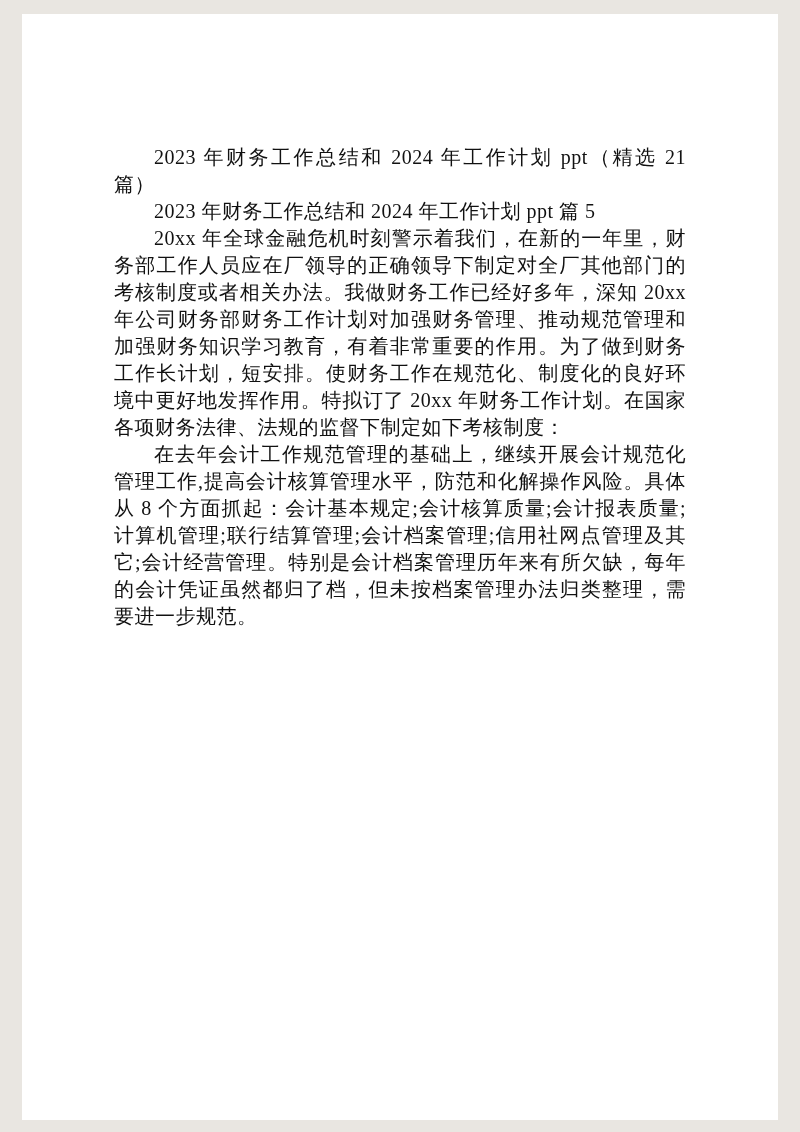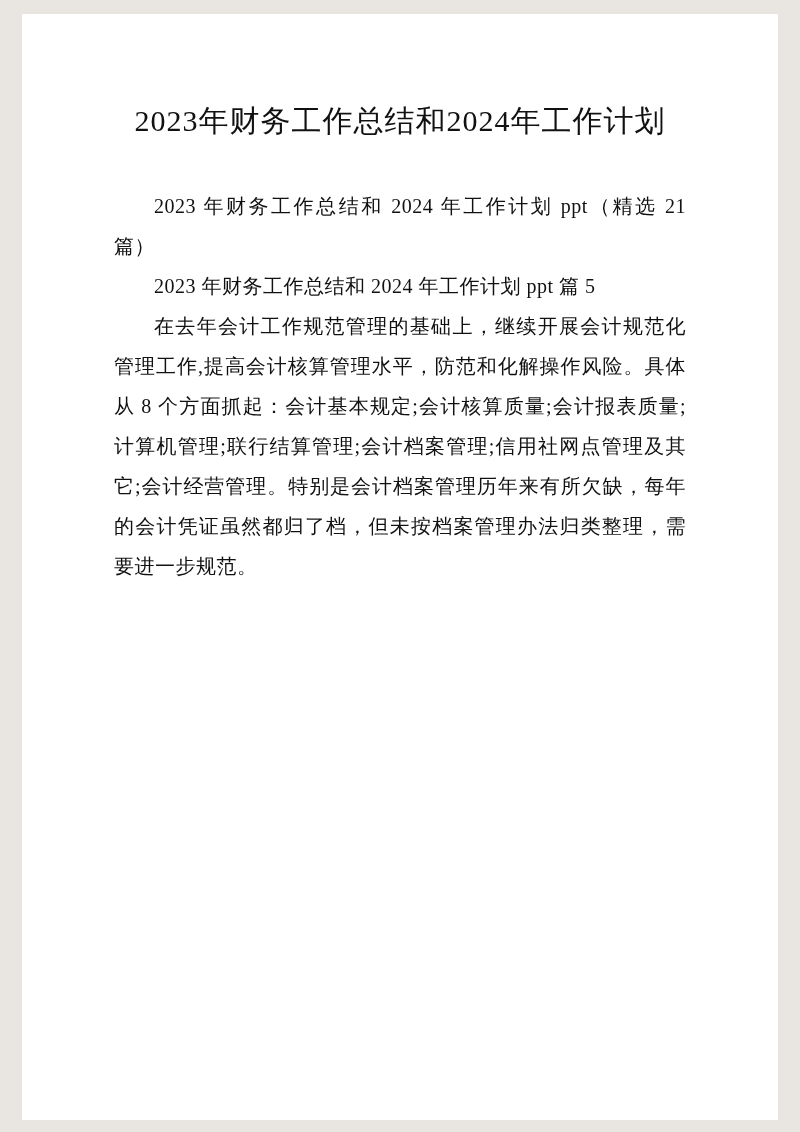--- a/index.html
+++ b/index.html
@@ -34,34 +34,34 @@
     line-height: 42px;
     text-align: center;
     letter-spacing: 1px;
   }
   .doc-title .title-line {
     display: block;
   }
   .doc-body p.para {
     margin: 0;
     font-size: 20px;
-    line-height: 40px;
+    line-height: 27px;
     text-indent: 2em;
     text-align: justify;
     letter-spacing: 0.5px;
     word-break: break-all;
   }
 </style>
 </head>
 <body>
 
 <div class="doc-canvas">
   <div class="doc-page">
     <h1 class="doc-title">
-      <span class="title-line">2023年财务工作总结和2024年工作计划</span>
     </h1>
     <div class="doc-body">
       <p class="para">2023 年财务工作总结和 2024 年工作计划 ppt（精选 21 篇）</p>
       <p class="para">2023 年财务工作总结和 2024 年工作计划 ppt  篇 5</p>
+      <p class="para">20xx 年全球金融危机时刻警示着我们，在新的一年里，财务部工作人员应在厂领导的正确领导下制定对全厂其他部门的考核制度或者相关办法。我做财务工作已经好多年，深知 20xx 年公司财务部财务工作计划对加强财务管理、推动规范管理和加强财务知识学习教育，有着非常重要的作用。为了做到财务工作长计划，短安排。使财务工作在规范化、制度化的良好环境中更好地发挥作用。特拟订了 20xx 年财务工作计划。在国家各项财务法律、法规的监督下制定如下考核制度：</p>
       <p class="para">在去年会计工作规范管理的基础上，继续开展会计规范化管理工作,提高会计核算管理水平，防范和化解操作风险。具体从 8 个方面抓起：会计基本规定;会计核算质量;会计报表质量;计算机管理;联行结算管理;会计档案管理;信用社网点管理及其它;会计经营管理。特别是会计档案管理历年来有所欠缺，每年的会计凭证虽然都归了档，但未按档案管理办法归类整理，需要进一步规范。</p>
     </div>
   </div>
 </div>
 
 </body></html>

